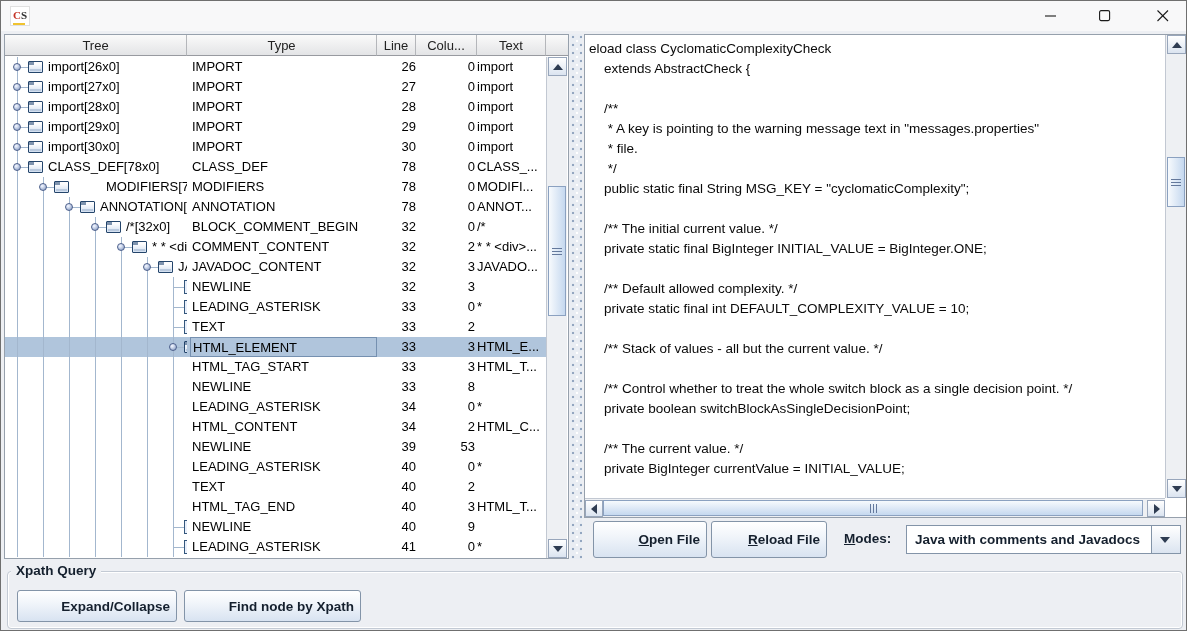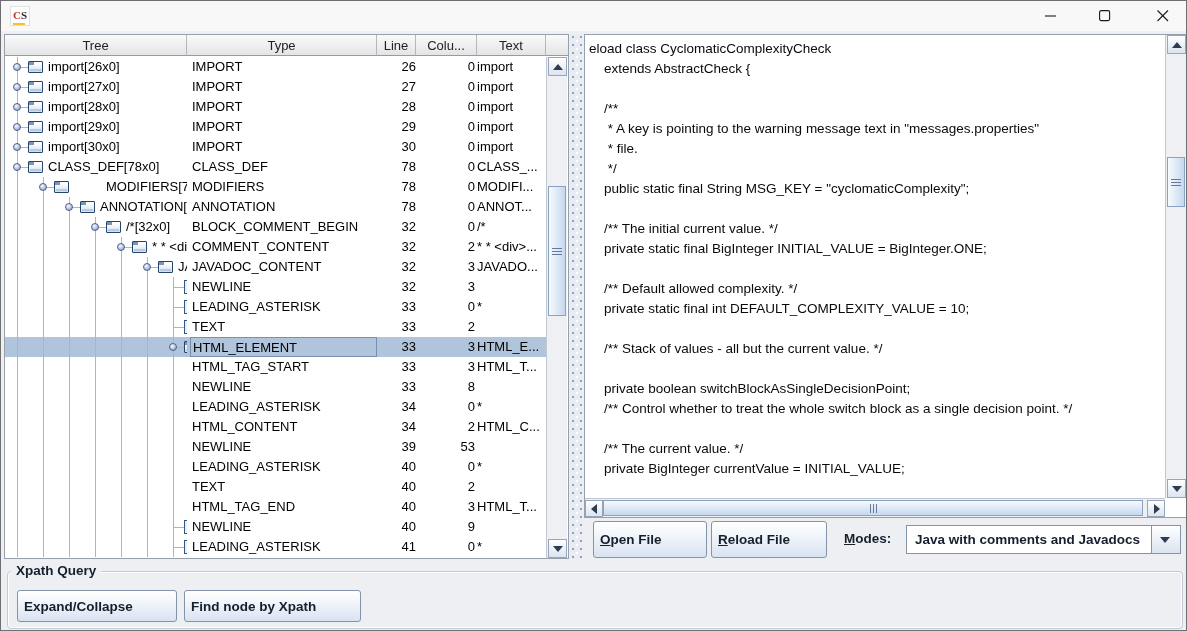--- a/index.html
+++ b/index.html
@@ -47,21 +47,21 @@
   .grip-v{position:absolute;left:3px;width:10px;height:8px;background:repeating-linear-gradient(#64799c 0 1px,transparent 1px 3px);}
   .grip-h{position:absolute;top:3px;width:8px;height:9px;background:repeating-linear-gradient(90deg,#64799c 0 1px,transparent 1px 3px);}
   
   .divider{position:absolute;left:569px;top:33px;width:12px;height:525px;background-color:#e9edf3;background-image:radial-gradient(circle at 3px 3px,#93a6c0 1.1px,transparent 1.6px),radial-gradient(circle at 7px 7px,#ffffff 1.1px,transparent 1.6px);background-size:8px 8px;}
   
   .right-pane{position:absolute;left:583px;top:33px;width:603px;height:484px;background:#fff;border:1px solid #96a0ac;box-sizing:border-box;}
   .code{position:absolute;left:1px;top:1px;width:578px;height:462px;overflow:hidden;padding:3px 0 0 3px;box-sizing:border-box;}
   .code-line{height:20px;line-height:20px;font-size:13.5px;color:#0a0a0a;white-space:pre;}
   
   .controls{position:absolute;left:583px;top:517px;width:604px;height:43px;}
-  .jbtn{position:absolute;background:linear-gradient(#ffffff 0%,#f1f5fa 40%,#d8e3f1 100%);border:1px solid #8394a8;border-radius:3px;box-sizing:border-box;font-weight:bold;font-size:13.5px;color:#15202e;text-align:left;font-family:"Liberation Sans",sans-serif;}
+  .jbtn{position:absolute;background:linear-gradient(#ffffff 0%,#f1f5fa 40%,#d8e3f1 100%);border:1px solid #8394a8;border-radius:3px;box-sizing:border-box;font-weight:bold;font-size:13.5px;color:#15202e;text-align:right;font-family:"Liberation Sans",sans-serif;}
   .modes-label{position:absolute;font-weight:bold;font-size:13.5px;color:#15202e;}
   .combo{position:absolute;left:322px;top:7px;width:275px;height:29px;background:#fff;border:1px solid #8394a8;box-sizing:border-box;}
   .combo-value{position:absolute;left:8px;top:0;height:27px;line-height:27px;font-weight:bold;font-size:13.5px;color:#15202e;white-space:nowrap;}
   .combo-arrow{position:absolute;right:0;top:0;width:29px;height:27px;background:linear-gradient(#ffffff,#dbe4f0);border-left:1px solid #8394a8;box-sizing:border-box;}
   .combo-arrow .tri-down{left:8px;top:11px;}
   
   .xpath{position:absolute;left:0;top:560px;width:1187px;height:71px;}
   .xpath-border{position:absolute;left:6px;top:10px;width:1174px;height:56px;border:1px solid #c3cad4;border-radius:4px;box-shadow:inset 0 0 0 1px #ffffff;}
   .xpath-title{position:absolute;left:10px;top:2px;background:#edeff3;padding:0 5px;font-weight:bold;font-size:13.5px;color:#15202e;}
   u{text-decoration:underline;}
@@ -512,22 +512,22 @@
         <div class="code-line">    public static final String MSG_KEY = "cyclomaticComplexity";</div>
         <div class="code-line"> </div>
         <div class="code-line">    /** The initial current value. */</div>
         <div class="code-line">    private static final BigInteger INITIAL_VALUE = BigInteger.ONE;</div>
         <div class="code-line"> </div>
         <div class="code-line">    /** Default allowed complexity. */</div>
         <div class="code-line">    private static final int DEFAULT_COMPLEXITY_VALUE = 10;</div>
         <div class="code-line"> </div>
         <div class="code-line">    /** Stack of values - all but the current value. */</div>
         <div class="code-line"> </div>
+        <div class="code-line">    /** Control whether to treat the whole switch block as a single decision point. */</div>
         <div class="code-line">    private boolean switchBlockAsSingleDecisionPoint;</div>
-        <div class="code-line">    /** Control whether to treat the whole switch block as a single decision point. */</div>
         <div class="code-line"> </div>
         <div class="code-line">    /** The current value. */</div>
         <div class="code-line">    private BigInteger currentValue = INITIAL_VALUE;</div>
       </div>
 
     <div class="sb-v" style="left:580px;top:0;height:463px;">
       <div class="sb-btn" style="left:1px;top:0;width:19px;height:19px;">
           <span class="tri tri-up"></span>
         </div>
       <div class="thumb-v" style="top:122px;height:50px;">

